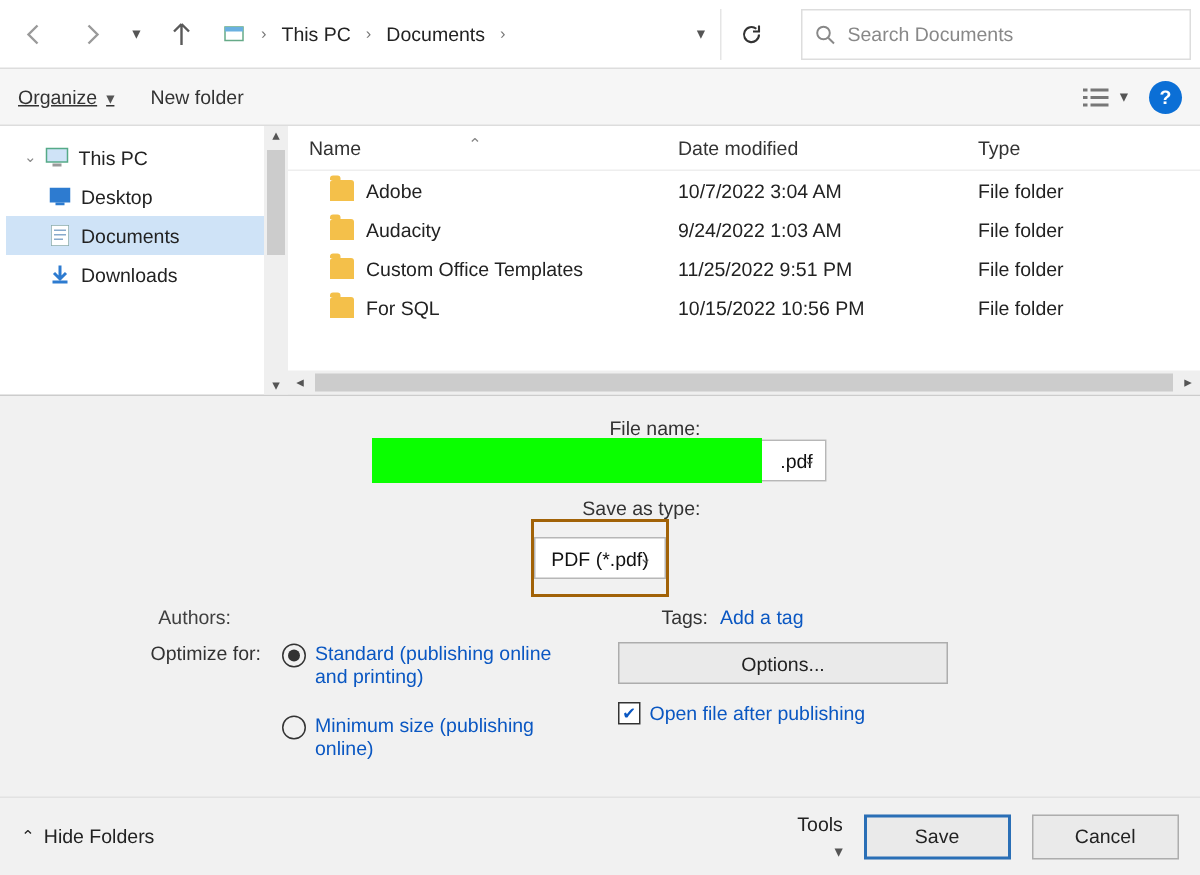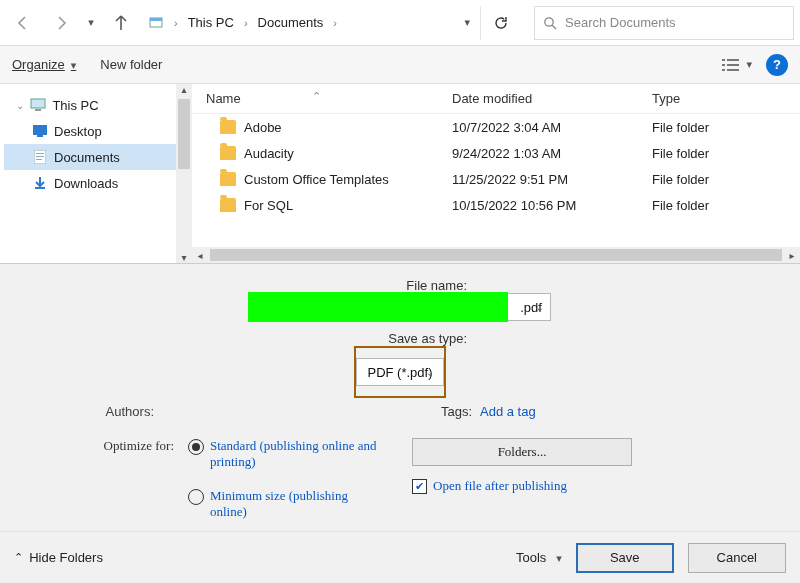--- a/index.html
+++ b/index.html
@@ -120,21 +120,21 @@
   .saveastype-field {
     flex:1; height:28px; background:#fff; border:1px solid #b7b7b7;
     display:flex; align-items:center; padding:0 10px; position:relative;
     color:#111;
   }
   .saveastype-field .dd { position:absolute; right:8px; color:#555; font-size:10px;}
   .meta-row { display:flex; }
   .meta-left, .meta-right { flex:1; display:flex; }
   .meta-label { width:150px; text-align:right; padding-right:8px; color:#404040;}
   .meta-value { color:#0a57c2; cursor:default;}
-  .optimize-block { display:flex; margin-top:19px;font-family:Liberation Serif, serif; }
+  .optimize-block { display:flex; margin-top:9px; }
   .opt-left { width:380px; }
   .opt-right { flex:1; padding-left:20px;}
   .opt-label-row { display:flex; }
   .radio-group { display:flex; flex-direction:column; gap:18px; margin-left:6px;}
   .radio-item { display:flex; align-items:flex-start; gap:6px; color:#0a57c2; }
   .radio-out {
     width:16px;height:16px;border:1px solid #333;border-radius:50%;
     display:flex;align-items:center;justify-content:center; flex-shrink:0; margin-top:1px;
   }
   .radio-out.checked::after { content:""; width:8px;height:8px;background:#333;border-radius:50%;}
@@ -148,21 +148,21 @@
     display:flex;align-items:center;justify-content:center;font-size:11px;color:#0a57c2;
   }
   
   .footer {
     position:absolute; left:0; right:0; bottom:0; height:52px;
     background:#f1f1f1; border-top:1px solid #e2e2e2;
     display:flex; align-items:center; padding:0 14px; gap:14px;
   }
   .hide-folders { display:flex; align-items:center; gap:6px; color:#222;}
   .footer .spacer { flex:1; }
-  .tools { display:flex; align-items:flex-end; gap:4px; color:#222;}
+  .tools { display:flex; align-items:flex-end; gap:4px; color:#222;flex-direction:column;}
   .btn {
     height:30px; padding:0 28px; background:#eaeaea; border:1px solid #adadad;
     display:flex;align-items:center;justify-content:center; color:#222;
   }
   .btn.primary { border:2px solid #2a6fb6; padding:0 32px; }
   .view-opts {
     display:flex;align-items:center;gap:2px;color:#555;
   }
   svg { display:block; }
   .dd-caret { font-size:11px; color:#555;}
@@ -391,21 +391,21 @@
             <span style="max-width:170px;">Standard (publishing online and printing)</span>
           </label>
           <label class="radio-item">
             <span class="radio-out"></span>
             <span style="max-width:170px;">Minimum size (publishing online)</span>
           </label>
         </div>
       </div>
     </div>
     <div class="opt-right">
-      <div class="options-btn">Folders...</div>
+      <div class="options-btn">Options...</div>
       <div class="check-row">
         <span class="checkbox">✔</span>
         <span>Open file after publishing</span>
       </div>
     </div>
   </div>
 
 </div>
 
 <div class="footer">

